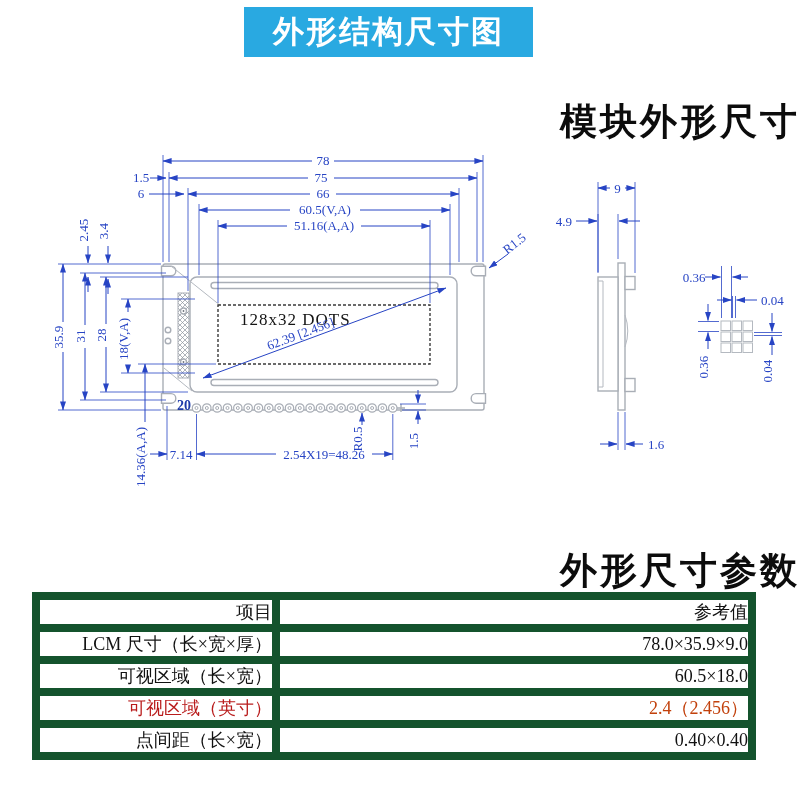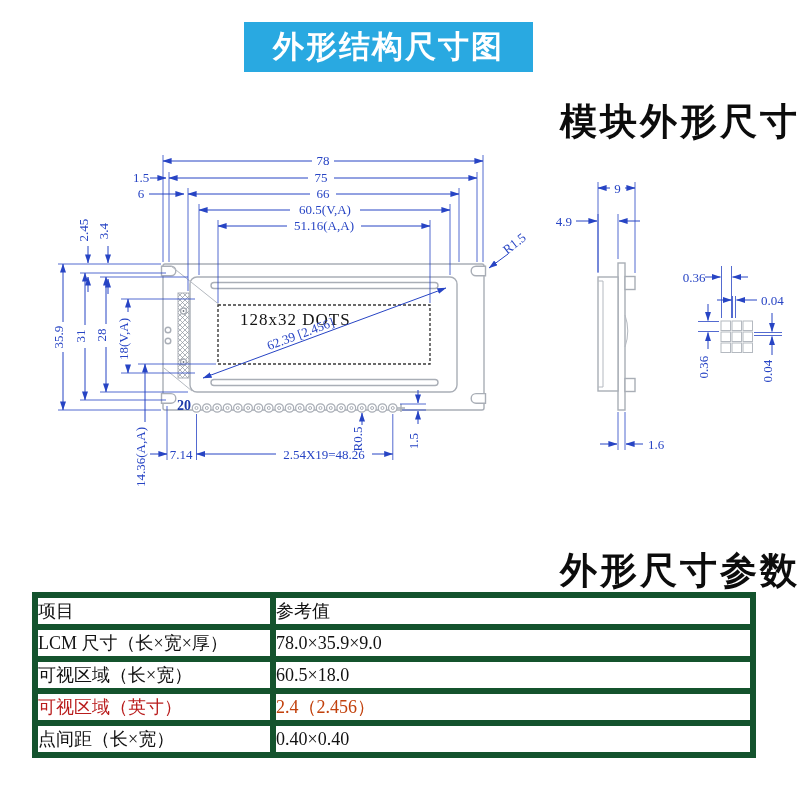--- a/index.html
+++ b/index.html
@@ -1,37 +1,37 @@
 <!DOCTYPE html>
 <html><head>
 <meta charset="utf-8">
 <style>
   html,body{margin:0;padding:0;background:#ffffff;}
   #page{position:relative;width:800px;height:800px;background:#fff;overflow:hidden;
         font-family:"Liberation Sans","DejaVu Sans",sans-serif;}
-  #banner{position:absolute;left:244px;top:22px;width:289px;height:50px;
+  #banner{position:absolute;left:244px;top:7px;width:289px;height:50px;
           display:flex;align-items:center;justify-content:center;
           color:#fff;font-weight:bold;font-size:31px;letter-spacing:2px;}
   .big-title{position:absolute;width:800px;text-align:right;color:#0c0c0c;
              font-weight:bold;font-size:37px;letter-spacing:3px;}
   #title-module{top:97px;}
   #title-params{top:530px;margin-top:16px;}
   #drawing{position:absolute;left:0;top:0;}
   svg text{font-family:"Liberation Serif","DejaVu Serif",serif;}
   .dimtxt{font-size:13px;fill:#2744c4;}
   .dots-label{font-size:17px;fill:#141414;letter-spacing:1px;}
   .pinnum{font-size:14px;font-weight:bold;fill:#1d3aa8;}
   .dim{stroke:#2744c4;stroke-width:1;fill:none;}
   .ext{stroke:#2744c4;stroke-width:0.8;fill:none;}
   .struct{stroke:#a9aeb6;stroke-width:1.4;fill:none;}
   .structf{stroke:#a9aeb6;stroke-width:1.4;fill:#ffffff;}
   .thin{stroke:#b4b9c0;stroke-width:1;fill:none;}
   #spec-table{position:absolute;left:32px;top:592px;width:724px;height:166px;
               border-collapse:collapse;table-layout:fixed;}
-  #spec-table td{border:6px solid #14532d;text-align:left;vertical-align:middle;
+  #spec-table td{border:8px solid #14532d;text-align:right;vertical-align:middle;
                  font-family:"Liberation Serif","DejaVu Serif",serif;
                  font-size:18px;color:#111;padding:0;margin-top:32px;}
   #spec-table td.c1{width:232px;}
   #spec-table{border:3px solid #141414;}
 </style>
 </head>
 <body>
 
 <div id="page">
 

